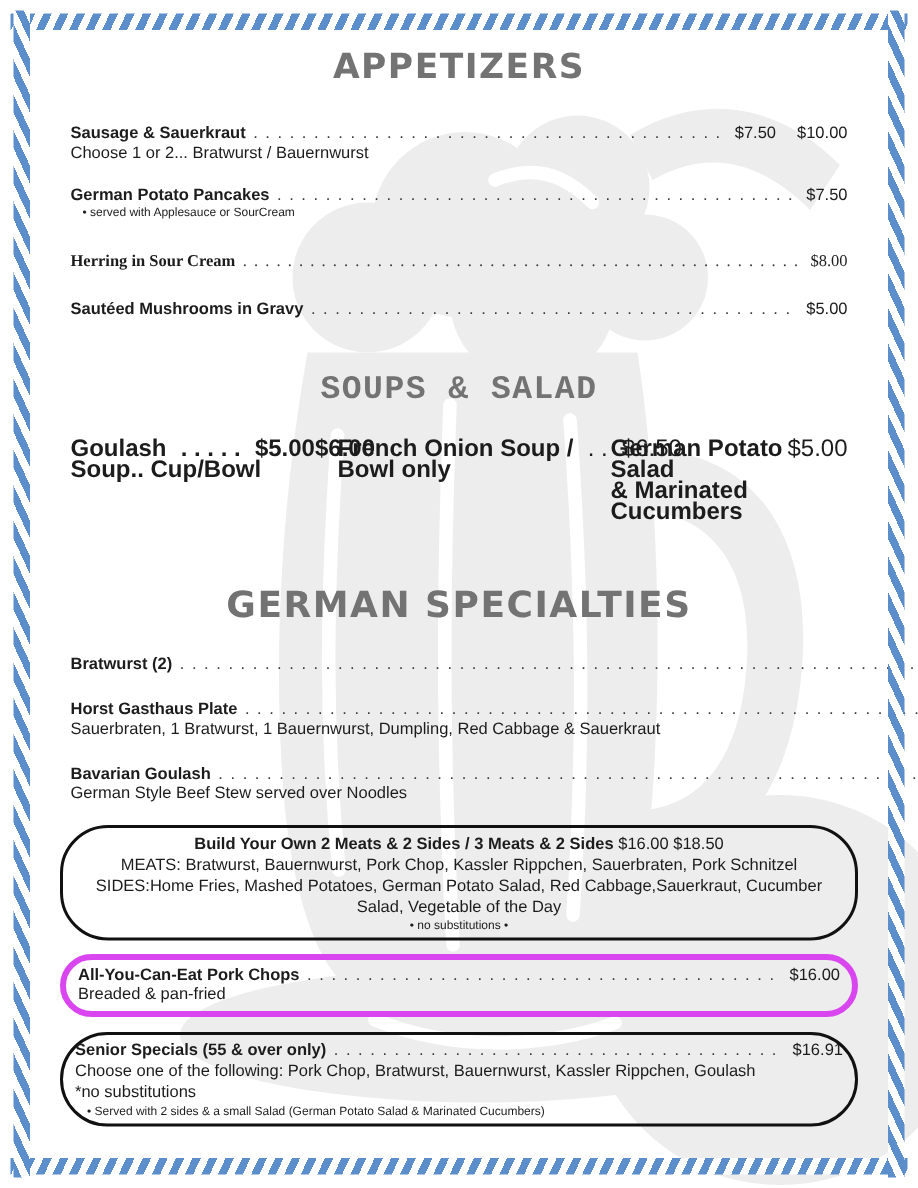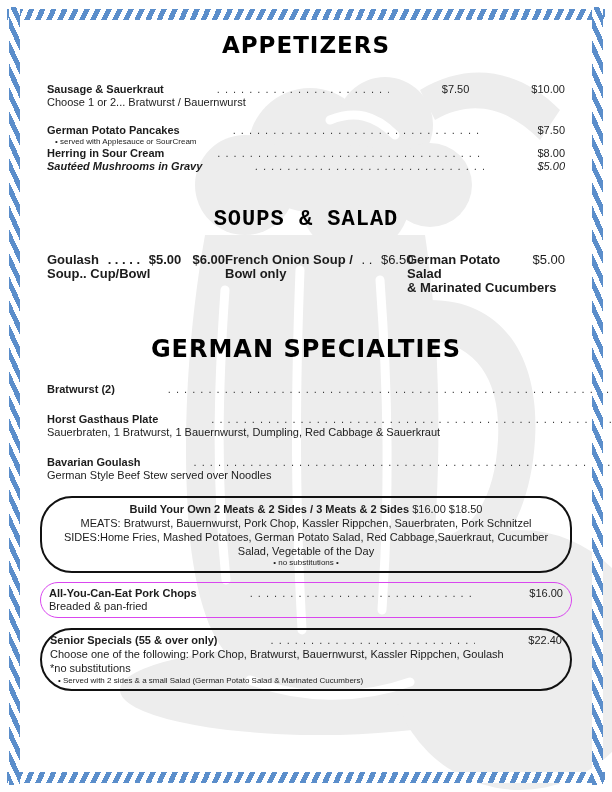--- a/index.html
+++ b/index.html
@@ -14,50 +14,50 @@
     background:repeating-linear-gradient(115deg,#5b8ecb 0 5px,#ffffff 5px 10px); }
   .rope-v { top:7px; bottom:7px; width:11px;
     background:repeating-linear-gradient(65deg,#5b8ecb 0 5px,#ffffff 5px 10px); }
   .rope-top { top:9px; } .rope-bottom { bottom:9px; }
   .rope-left { left:9px; } .rope-right { right:9px; }
   
   .watermark { position:absolute; left:0; top:0; z-index:1; }
   
   .content { position:absolute; left:47px; right:47px; top:0; z-index:2; }
   .sec-title { text-align:center; font-family:"DejaVu Sans", sans-serif;
-    font-weight:900; letter-spacing:1px; color:#000000; line-height:1; }
+    font-weight:900; letter-spacing:1px; color:#737373; line-height:1; }
   .t1 { margin-top:34px; font-size:23px; }
   .t2 { margin-top:36px; font-size:22px;font-family:Liberation Mono, monospace; }
   .t3 { margin-top:42px; font-size:24px; }
-  .row { display:flex; align-items:flex-start; font-size:11px; line-height:13px;gap:48px; }
+  .row { display:flex; align-items:flex-start; font-size:11px; line-height:13px; }
   .iname { font-weight:bold; white-space:nowrap; }
   .leader { flex:1 1 auto; overflow:hidden; white-space:nowrap; margin:0 5px; color:#3a3a3a; }
   .leader::after { content:". . . . . . . . . . . . . . . . . . . . . . . . . . . . . . . . . . . . . . . . . . . . . . . . . . . . . . . . . . . . . . . . . . . . . . . . . . . . . . . . . . . . . . . . . . . . . . . . . . . . "; letter-spacing:1px; font-size:11px; }
   .price { white-space:nowrap; }
   .price2 { width:52px; text-align:right; margin-left:14px; white-space:nowrap; }
   .desc { font-size:11px; line-height:13px; }
   .note-sm { font-size:8px; line-height:10px; padding-left:8px; color:#222; }
-  .mt26{margin-top:26px;} .mt21{} .mt19{font-style:italic;} .mt15{margin-top:15px;}
+  .mt26{margin-top:26px;} .mt21{margin-top:21px;font-family:Liberation Serif, serif;} .mt19{margin-top:19px;} .mt15{margin-top:15px;}
   
   .soups-grid { display:grid; grid-template-columns:178px 182px 1fr; margin-top:22px;
-    font-size:13px; line-height:14px; }
+    font-size:16px; line-height:14px; }
   .soup-line { display:flex; align-items:baseline; white-space:nowrap; }
   .bold { font-weight:bold; }
   .gap18 { display:inline-block; width:18px; }
   .sp-dots { margin:0 5px; white-space:pre; }
   .flexsb { display:flex; justify-content:flex-end; align-items:baseline; }
   
   .spec-grid { display:grid; grid-template-columns:1fr 1fr; column-gap:22px; margin-top:22px; }
   .spec-item { margin-bottom:17px; }
   .spec-item:last-child { margin-bottom:0; }
   
   .box { margin-left:-7px; margin-right:-7px; font-size:11px;border-radius:32px; }
   .box-build { margin-top:14px; border:2.5px solid #111; padding:4px 8px 3px; text-align:center; line-height:14px; }
   .box-build .bb-note { font-size:8px; line-height:10px; }
-  .box-ayce { margin-top:9px; border:1px solid #d946ef; padding:4px 8px 4px; line-height:14px; }
+  .box-ayce { margin-top:9px; border:4px solid #d946ef; padding:4px 8px 4px; line-height:14px; }
   .box-senior { margin-top:10px; border:2px solid #111; padding:4px 8px 3px; line-height:14px; }
   .box-senior .sn-note { font-size:8px; line-height:11px; padding-left:8px; }
   .footer { margin-top:10px; text-align:center; font-size:8.5px; color:#222; }
 </style>
 </head>
 <body>
 
 <svg class="watermark" width="612" height="792" viewBox="0 0 612 792">
   <g fill="#ededed" stroke="none">
     <circle cx="310" cy="150" r="62"></circle>
@@ -193,21 +193,21 @@
       <span class="leader"></span>
       <span class="price">$16.00</span>
     </div>
     <div class="desc">Breaded &amp; pan-fried</div>
   </div>
 
   <div class="box box-senior">
     <div class="row">
       <span class="iname">Senior Specials (55 &amp; over only)</span>
       <span class="leader"></span>
-      <span class="price">$22.40</span>
+      <span class="price">$16.91</span>
     </div>
     <div>Choose one of the following:  Pork Chop,  Bratwurst,  Bauernwurst,  Kassler Rippchen,  Goulash</div>
     <div>*no substitutions</div>
     <div class="sn-note">• Served with 2 sides &amp; a small Salad (German Potato Salad &amp; Marinated Cucumbers)</div>
   </div>
 
 
 </div>
 
 </body></html>

